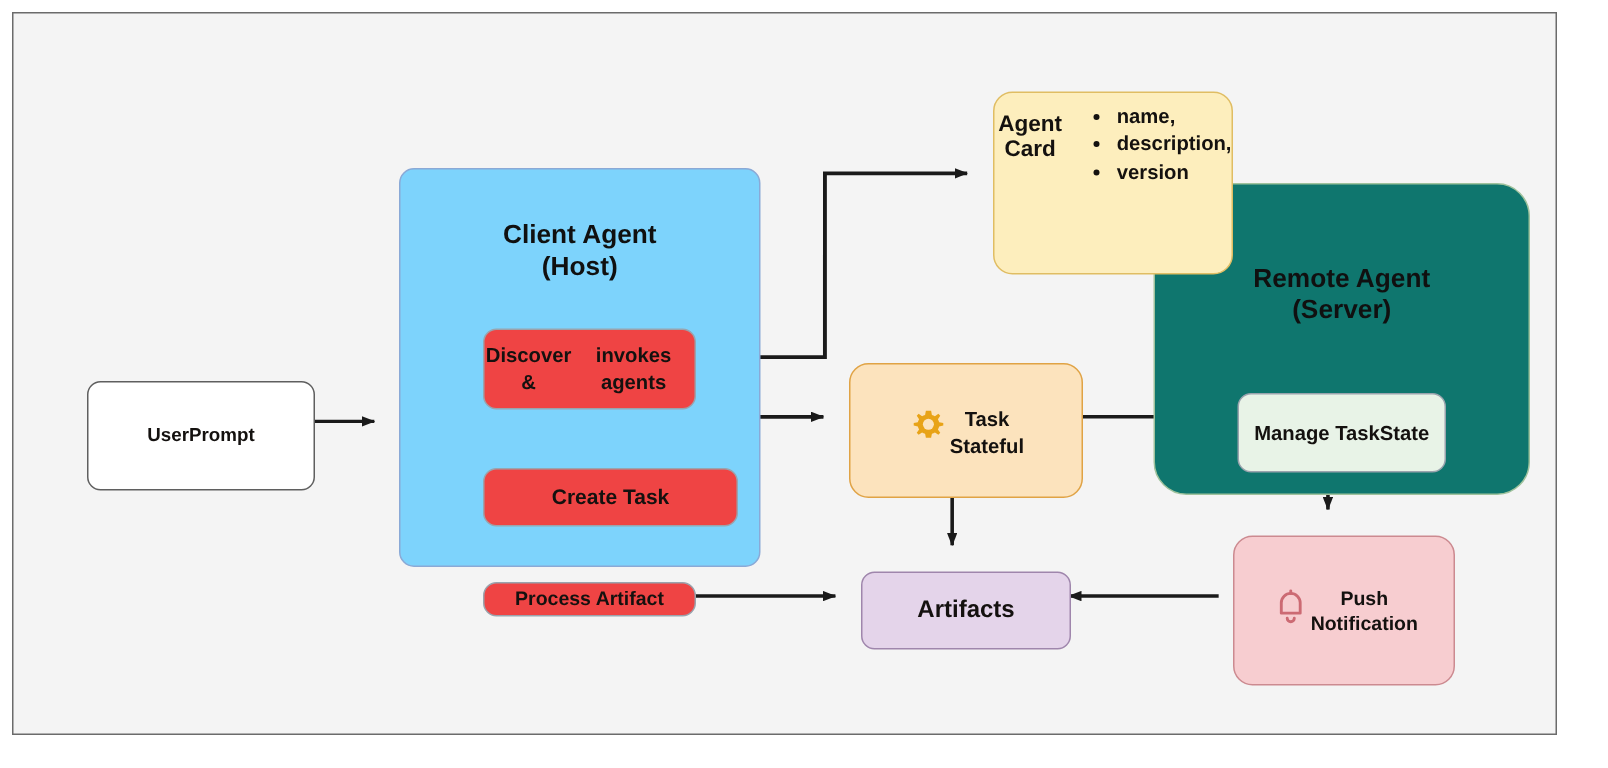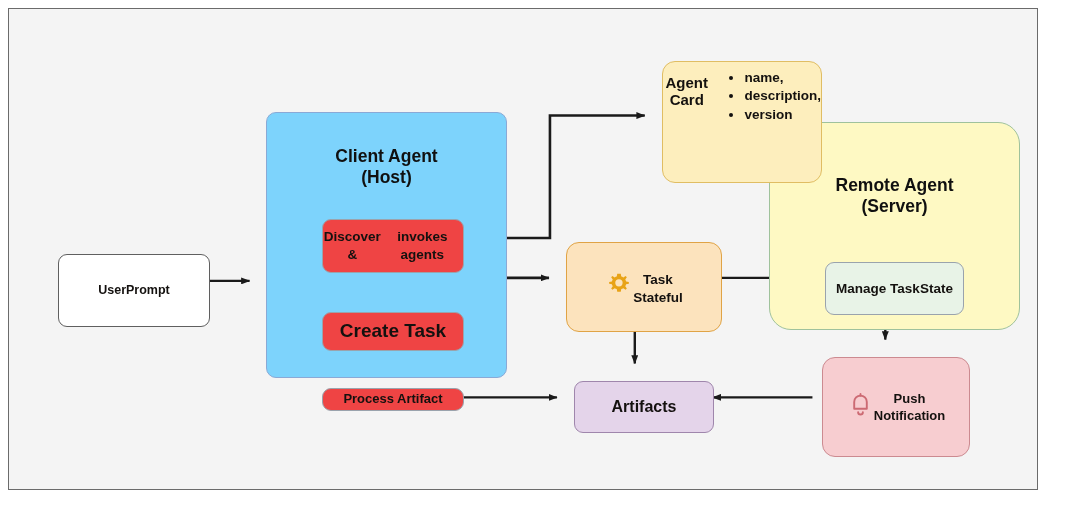--- a/index.html
+++ b/index.html
@@ -64,21 +64,21 @@
   #client-agent-label {
     top: 33px;
     font-size: 17.5px;
   }
 
   #remote-agent {
     left: 760px;
     top: 113px;
     width: 251px;
     height: 208px;
-    background: #fef9c3;
+    background: #0f766e;
     border: 1.4px solid #9fc29c;
     border-radius: 22px;
   }
   #remote-agent-label {
     top: 52px;
     font-size: 17.5px;
   }
 
   
   #user-prompt {
@@ -104,23 +104,23 @@
   #discover-invokes {
     left: 313px;
     top: 210px;
     width: 142px;
     height: 54px;
     font-size: 13.5px;
   }
   #create-task {
     left: 313px;
     top: 303px;
-    width: 142px;
+    width: 170px;
     height: 39px;
-    font-size: 19px;
+    font-size: 14px;
   }
   #process-artifact {
     left: 313px;
     top: 379px;
     width: 142px;
     height: 23px;
     font-size: 13px;
   }
 
   #agent-card {

